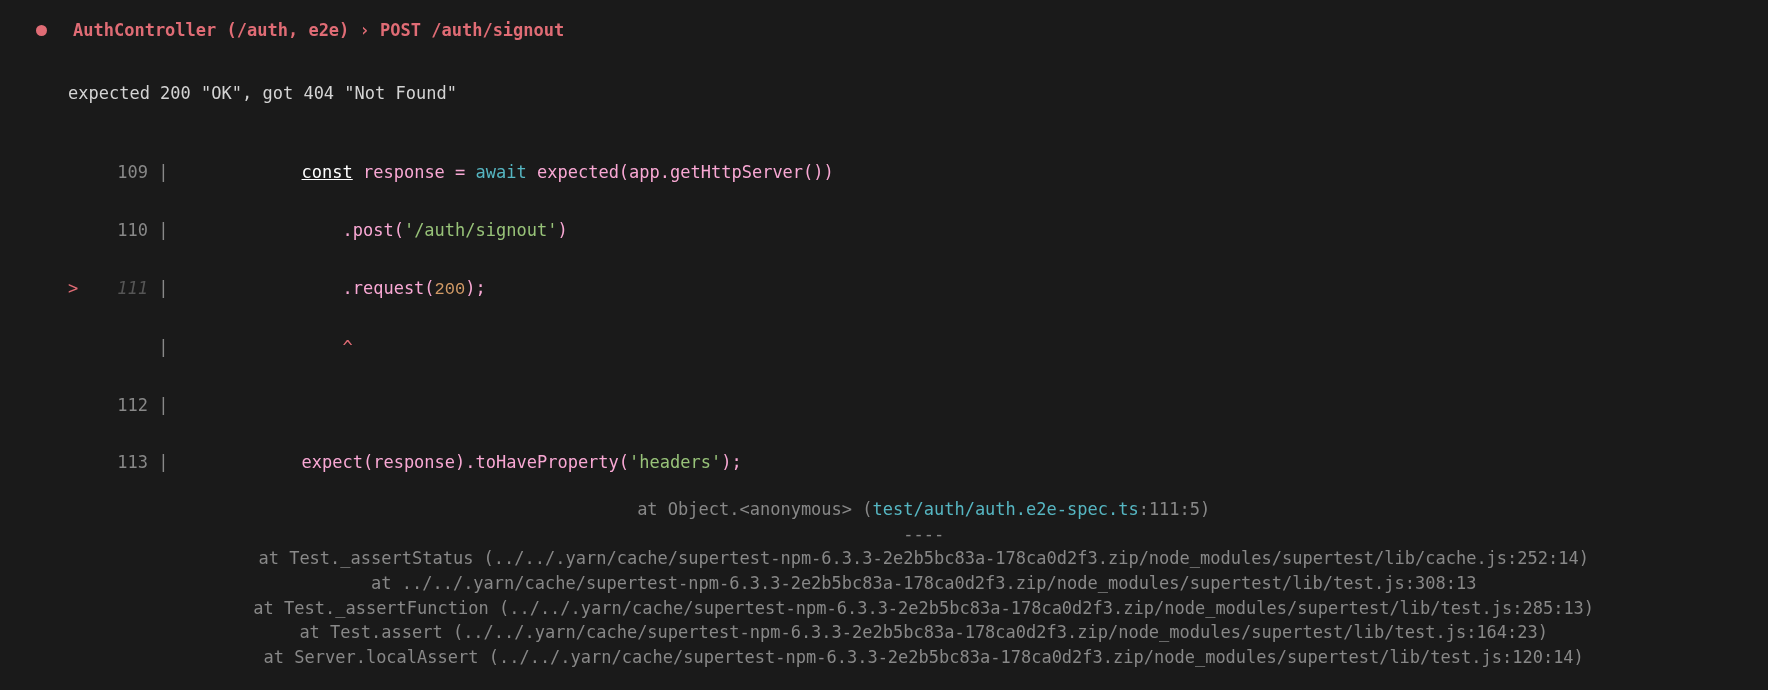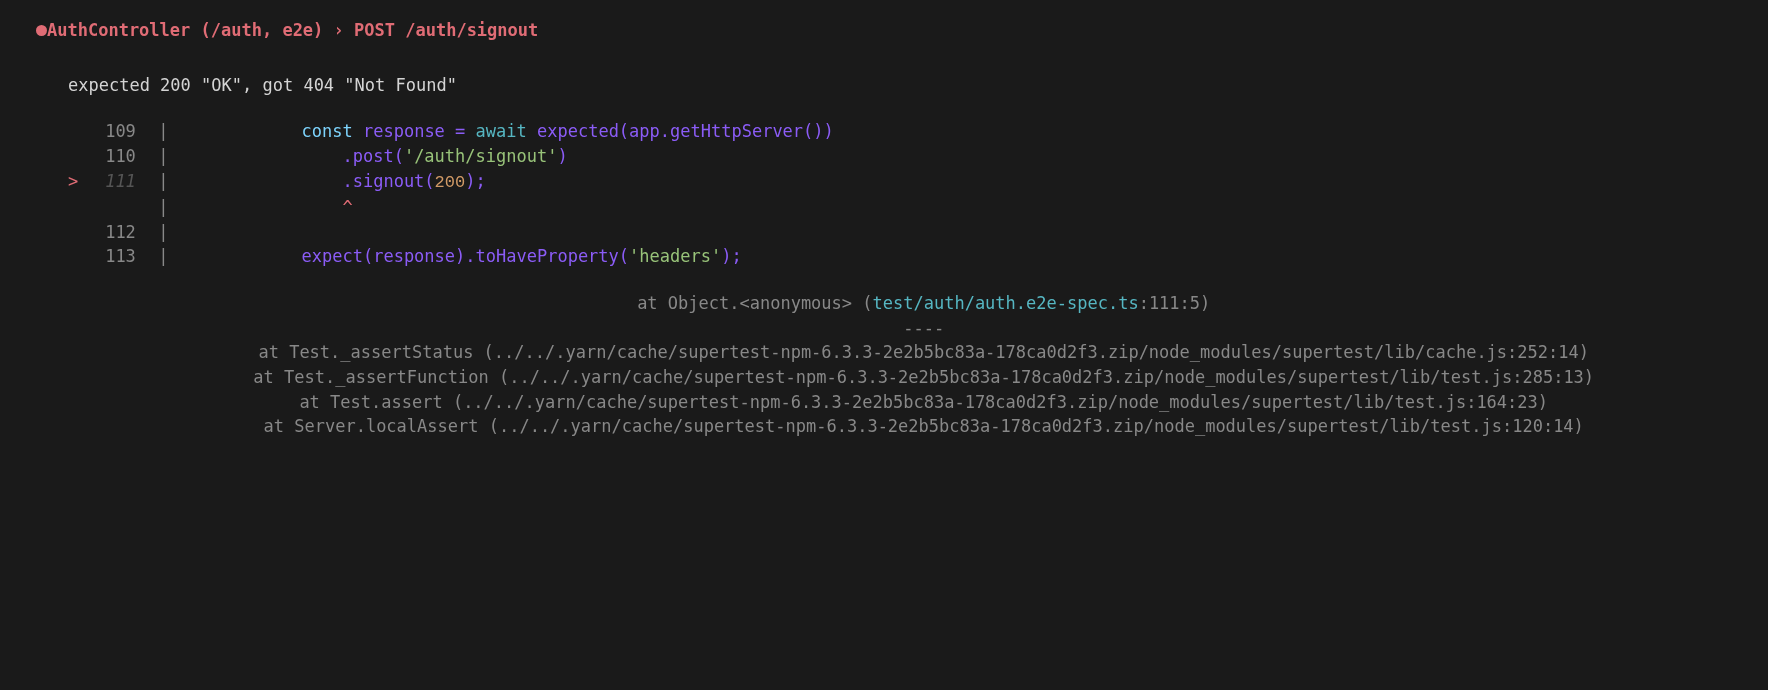--- a/index.html
+++ b/index.html
@@ -13,22 +13,22 @@
       font-family: 'Menlo', 'Monaco', 'Consolas', monospace;
       font-size: 17px;
       line-height: 1.45;
       padding: 18px 0 18px 18px;
       width: 1768px;
       min-height: 690px;
     }
     .header {
       display: flex;
       align-items: center;
-      gap: 0;
-      margin-bottom: 30px;
+      gap: 26px;
+      margin-bottom: 38px;
       padding-left: 18px;
     }
     .dot {
       width: 11px;
       height: 11px;
       background: #e06c75;
       border-radius: 50%;
       flex-shrink: 0;
     }
     .title {
@@ -45,21 +45,22 @@
       padding-left: 50px;
       margin-bottom: 22px;
     }
     .code-line {
       white-space: pre;
     }
     .line-num {
       color: #888;
       display: inline-block;
       width: 55px;
-      text-align: center;
+      text-align: right;
+      margin-top: 33px;
     }
     .line-num-active {
       color: #555;
       font-style: italic;
     }
     .gutter-arrow {
       color: #e06c75;
       display: inline-block;
       width: 25px;
     }
@@ -78,47 +79,48 @@
       color: #888;
     }
     .stack-line {
       white-space: pre-wrap;
       word-break: break-all;
       text-align: center;
     }
     .file-link {
       color: #56b6c2;
     }
-    .tok-keyword { color: #7dd3fc; }
+    .tok-keyword { color: #ffffff; text-decoration: underline; }
     .tok-await { color: #56b6c2; margin-top: 19px; }
     .tok-string { color: #98c379; }
     .tok-number { color: #d19a66; font-family: Liberation Mono, monospace; }
-    .tok-plain { color: #8b5cf6; }
+    .tok-plain { color: #f9a8d4; }
   </style>
 </head>
 <body>
 
 <div class="header">
   <span class="dot"></span>
   <span class="title">AuthController (/auth, e2e) › POST /auth/signout</span>
 </div>
 
 <div class="message">expected 200 "OK", got 404 "Not Found"</div>
 
 <div class="code-block" id="code-block">
     <div class="code-line"><span class="gutter-empty"> </span><span class="line-num">109</span><span class="pipe"> | </span><span class="tok-plain">            </span><span class="tok-keyword">const</span><span class="tok-plain"> response = </span><span class="tok-await">await</span><span class="tok-plain"> expected(app.getHttpServer())</span></div>
     <div class="code-line"><span class="gutter-empty"> </span><span class="line-num">110</span><span class="pipe"> | </span><span class="tok-plain">                .post(</span><span class="tok-string">'/auth/signout'</span><span class="tok-plain">)</span></div>
-    <div class="code-line"><span class="gutter-arrow">&gt;</span><span class="line-num line-num-active">111</span><span class="pipe"> | </span><span class="tok-plain">                .signout(</span><span class="tok-number">200</span><span class="tok-plain">);</span></div>
+    <div class="code-line"><span class="gutter-arrow">&gt;</span><span class="line-num line-num-active">111</span><span class="pipe"> | </span><span class="tok-plain">                .request(</span><span class="tok-number">200</span><span class="tok-plain">);</span></div>
     <div class="code-line"><span class="gutter-empty"> </span><span class="line-num">   </span><span class="pipe"> | </span><span class="tok-plain">                </span><span class="caret-indicator">^</span></div>
     <div class="code-line"><span class="gutter-empty"> </span><span class="line-num">112</span><span class="pipe"> | </span></div>
     <div class="code-line"><span class="gutter-empty"> </span><span class="line-num">113</span><span class="pipe"> | </span><span class="tok-plain">            expect(response).toHaveProperty(</span><span class="tok-string">'headers'</span><span class="tok-plain">);</span></div>
   </div>
 
 <div class="stack">
   <div class="stack-line"><span>      at Object.&lt;anonymous&gt; (</span><span class="file-link">test/auth/auth.e2e-spec.ts</span><span>:111:5)</span></div>
   <div class="stack-line">      ----</div>
   <div id="stack-rest">
       <div class="stack-line">      at Test._assertStatus (../../.yarn/cache/supertest-npm-6.3.3-2e2b5bc83a-178ca0d2f3.zip/node_modules/supertest/lib/cache.js:252:14)</div>
+      <div class="stack-line">      at ../../.yarn/cache/supertest-npm-6.3.3-2e2b5bc83a-178ca0d2f3.zip/node_modules/supertest/lib/test.js:308:13</div>
       <div class="stack-line">      at Test._assertFunction (../../.yarn/cache/supertest-npm-6.3.3-2e2b5bc83a-178ca0d2f3.zip/node_modules/supertest/lib/test.js:285:13)</div>
       <div class="stack-line">      at Test.assert (../../.yarn/cache/supertest-npm-6.3.3-2e2b5bc83a-178ca0d2f3.zip/node_modules/supertest/lib/test.js:164:23)</div>
       <div class="stack-line">      at Server.localAssert (../../.yarn/cache/supertest-npm-6.3.3-2e2b5bc83a-178ca0d2f3.zip/node_modules/supertest/lib/test.js:120:14)</div>
     </div>
 </div>
 
 </body></html>

